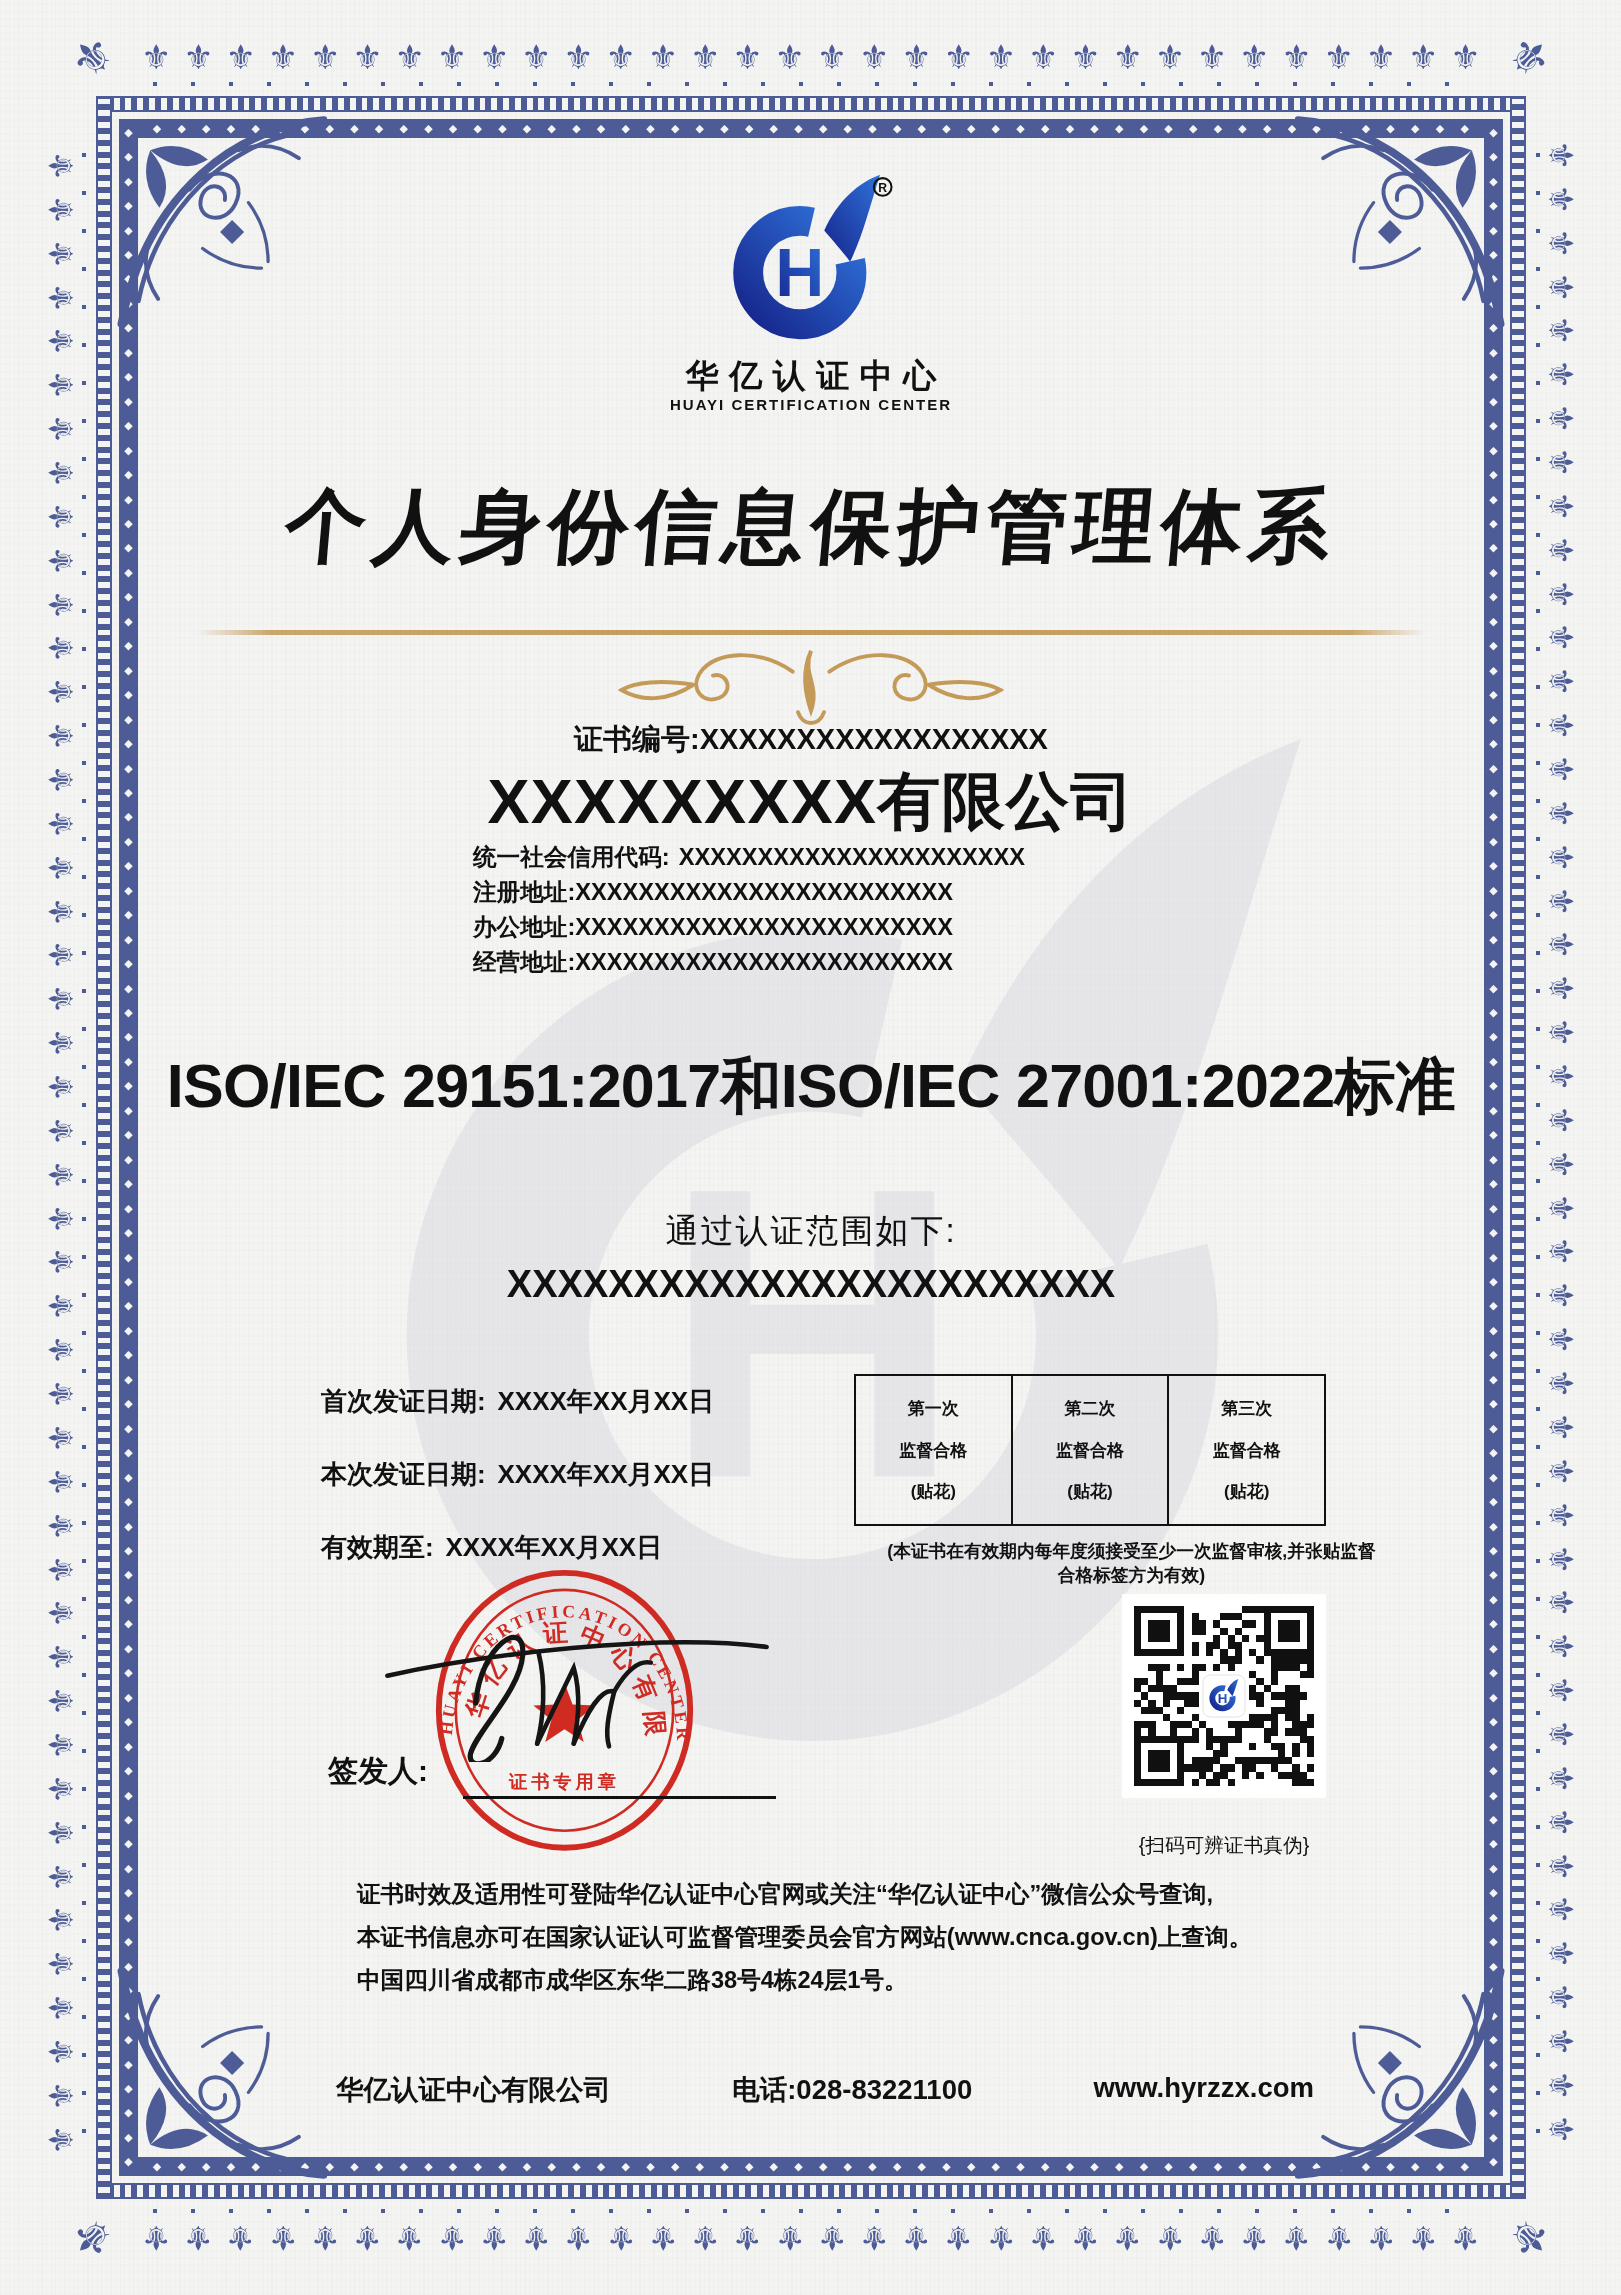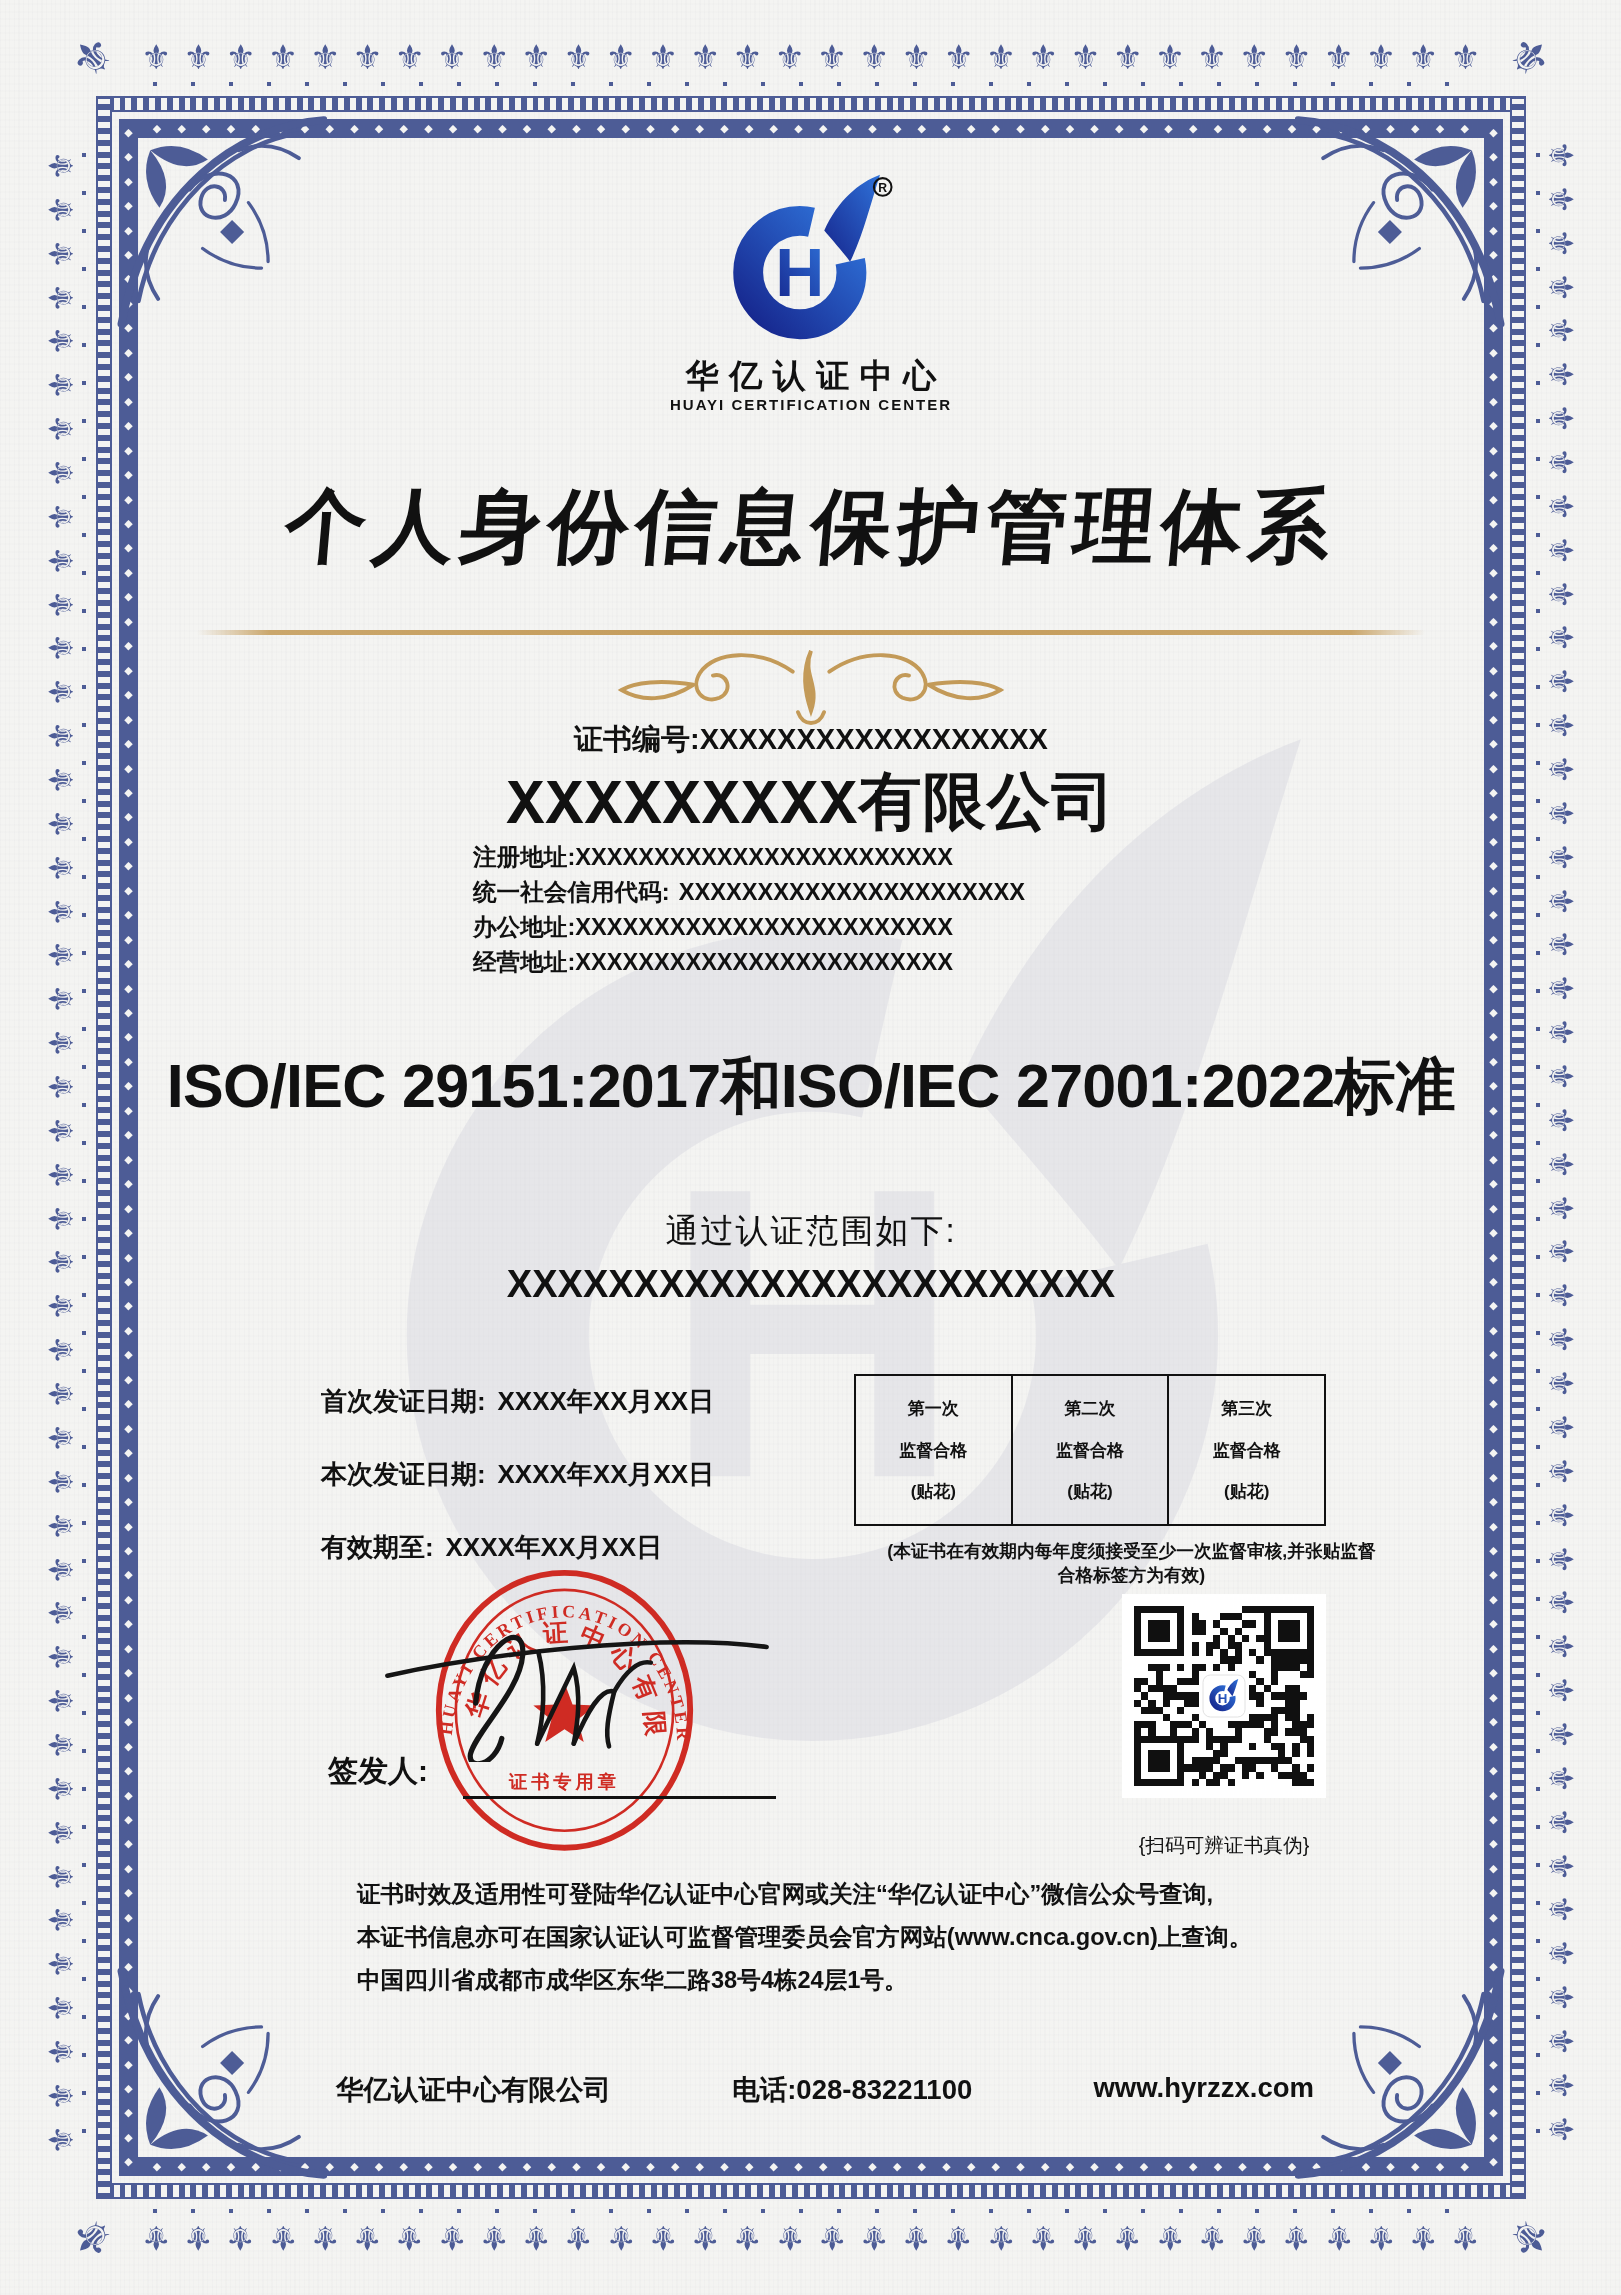--- a/index.html
+++ b/index.html
@@ -62,21 +62,21 @@
     font-size:33px;font-weight:bold;letter-spacing:10.5px;text-indent:10.5px;}
   #brand-en{position:absolute;top:396px;left:0;right:0;text-align:center;
     font-size:15px;font-weight:bold;letter-spacing:2px;}
   #cert-title{position:absolute;top:473px;left:0;right:0;text-align:center;
     font-size:81px;font-weight:900;letter-spacing:6.6px;transform:skewX(-5deg);}
   #gold-rule{position:absolute;top:630px;left:197px;right:197px;height:5.2px;
     background:linear-gradient(90deg,rgba(202,166,107,0) 0,#caa66b 6%,#c39a58 50%,#caa66b 94%,rgba(202,166,107,0) 100%);}
   #flourish-holder{position:absolute;top:639px;left:562px;width:498px;height:98px;}
   
   #cert-no{position:absolute;top:720px;left:0;right:0;text-align:center;font-size:29px;font-weight:bold;}
-  #company-name{position:absolute;top:759px;left:0;right:0;text-align:center;font-size:63px;font-weight:800;letter-spacing:1.3px;font-family:Liberation Mono, monospace;}
+  #company-name{position:absolute;top:759px;left:0;right:0;text-align:center;font-size:63px;font-weight:800;letter-spacing:1.3px;}
   #fields{position:absolute;top:840px;left:473px;font-size:23.6px;font-weight:bold;line-height:35px;}
   .field-row .gap{display:inline-block;width:9.2px;}
   #conformity{position:absolute;top:991px;left:0;right:0;text-align:center;font-size:35px;font-weight:bold;letter-spacing:1.3px;}
   #standard{position:absolute;top:1046px;left:0;right:0;text-align:center;font-size:61px;font-weight:700;letter-spacing:-0.7px;}
   #scope-heading{position:absolute;top:1209px;left:0;right:0;text-align:center;font-size:33px;font-weight:normal;letter-spacing:2px;}
   #scope-value{position:absolute;top:1263px;left:0;right:0;text-align:center;font-size:38px;font-weight:bold;}
   
   #dates{position:absolute;top:1384px;left:321px;font-size:26px;font-weight:bold;}
   .date-row{margin-bottom:38px;}
   .date-row .gap{display:inline-block;width:11.8px;}
@@ -680,22 +680,22 @@
     <path d="M200,70 C160,96 120,96 90,78 C110,66 150,62 200,70"></path>
     <path d="M560,70 C600,96 640,96 670,78 C650,66 610,62 560,70"></path>
     <path d="M360,112 c 8,22 32,22 40,0"></path>
   </g>
 </svg></div>
 
   <div id="cert-no" class="above"><span>证书编号:</span><span>XXXXXXXXXXXXXXXXXX</span></div>
   <div id="company-name" class="above">XXXXXXXXX有限公司</div>
 
   <div id="fields" class="above">
+    <div class="field-row"><span>统一社会信用代码:</span><span class="gap"></span><span>XXXXXXXXXXXXXXXXXXXXXX</span></div>
     <div class="field-row"><span>注册地址:</span><span>XXXXXXXXXXXXXXXXXXXXXXXX</span></div>
-    <div class="field-row"><span>统一社会信用代码:</span><span class="gap"></span><span>XXXXXXXXXXXXXXXXXXXXXX</span></div>
     <div class="field-row"><span>办公地址:</span><span>XXXXXXXXXXXXXXXXXXXXXXXX</span></div>
     <div class="field-row"><span>经营地址:</span><span>XXXXXXXXXXXXXXXXXXXXXXXX</span></div>
   </div>
 
   <div id="standard" class="above">ISO/IEC 29151:2017和ISO/IEC 27001:2022标准</div>
   <div id="scope-heading" class="above">通过认证范围如下:</div>
   <div id="scope-value" class="above">XXXXXXXXXXXXXXXXXXXXXXXX</div>
 
   <div id="dates" class="above">
     <div class="date-row"><span>首次发证日期:</span><span class="gap"></span><span>XXXX年XX月XX日</span></div>

